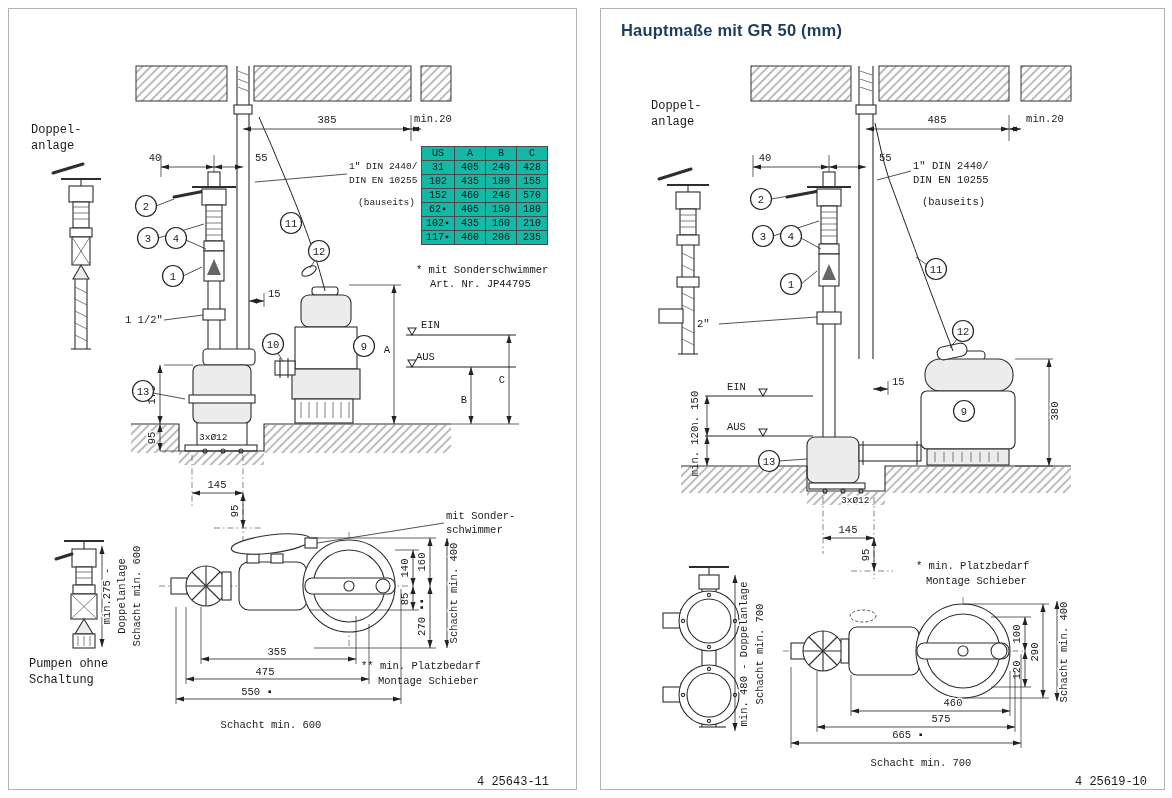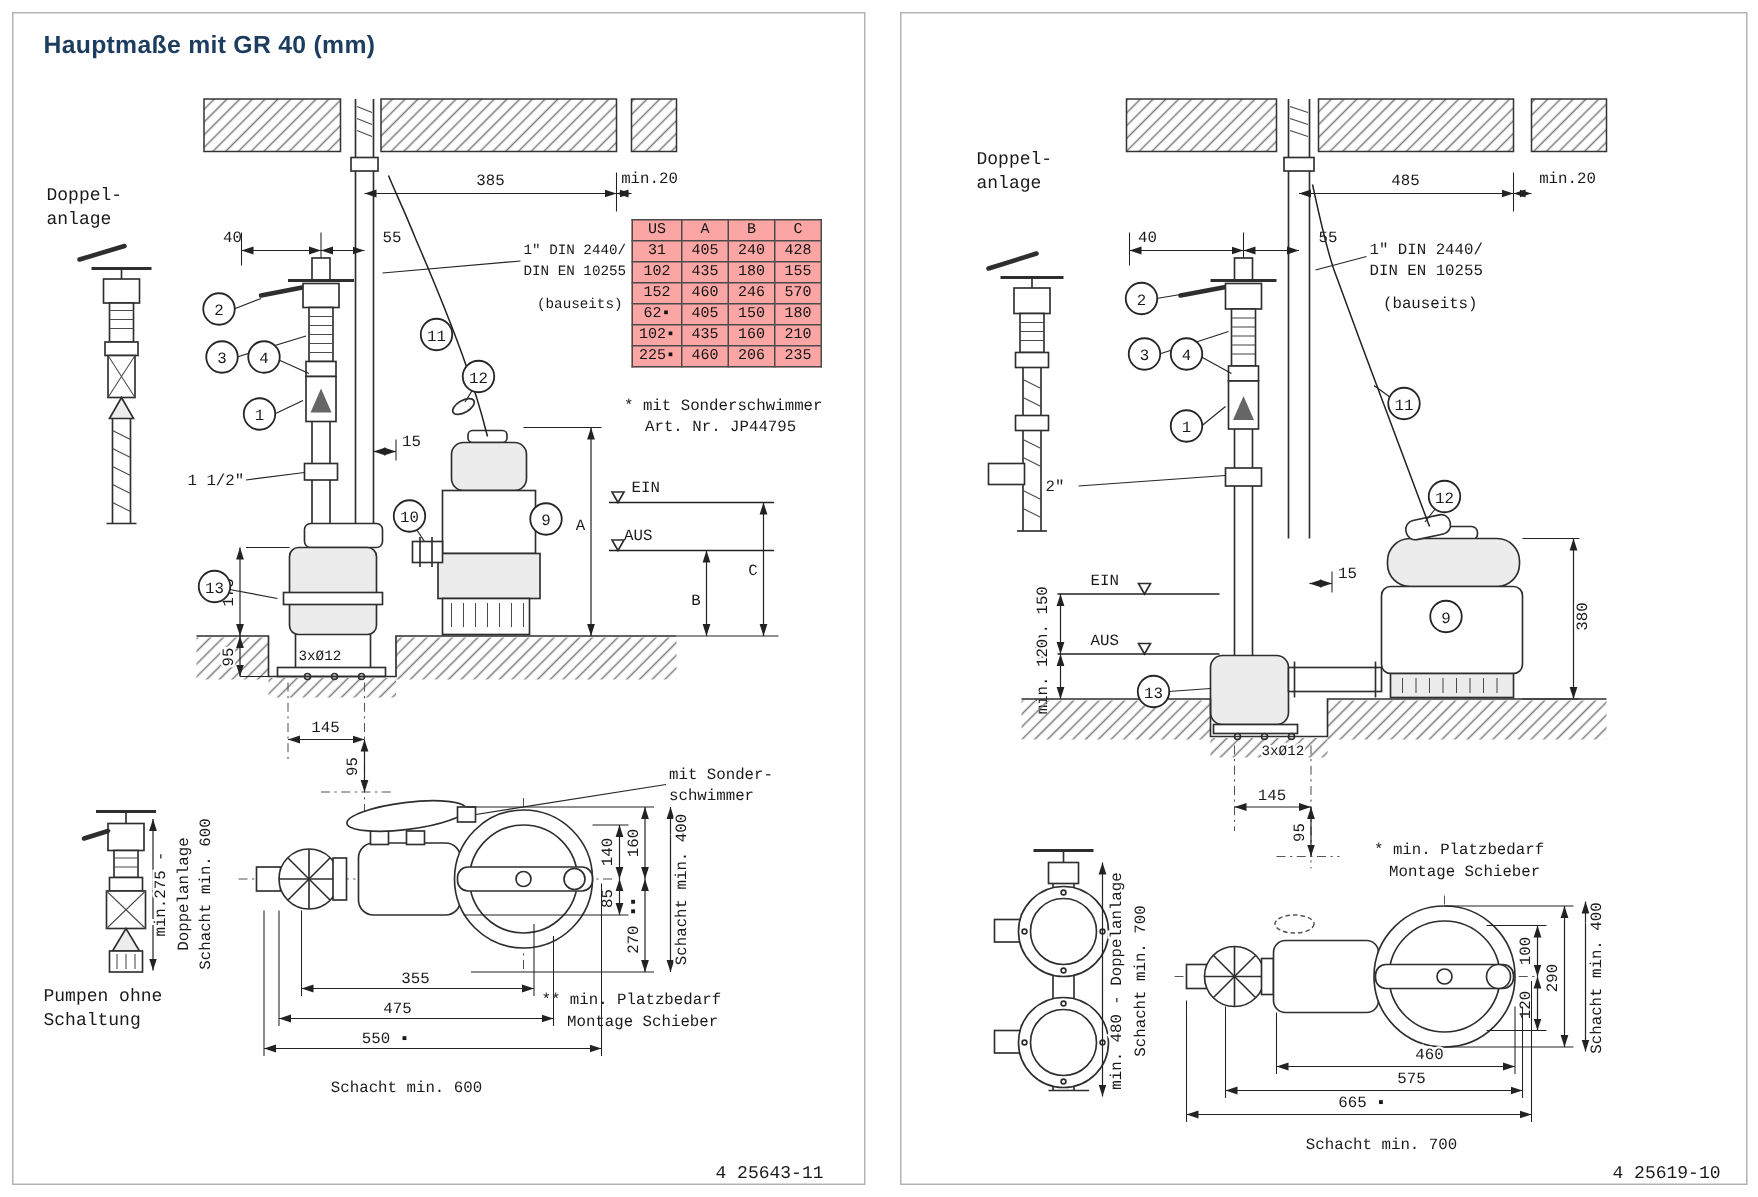--- a/index.html
+++ b/index.html
@@ -25,21 +25,21 @@
   .ext{stroke:#222;stroke-width:.7;fill:none;}
   .lead{stroke:#262626;stroke-width:.8;fill:none;}
   .lvl{stroke:#222;stroke-width:1;fill:none;}
   #panelL .dl{marker-start:url(#asL);marker-end:url(#aeL);}
   #panelR .dl{marker-start:url(#asR);marker-end:url(#aeR);}
   .hzl{fill:url(#hzL);stroke:#333;stroke-width:1;}
   .hzr{fill:url(#hzR);stroke:#333;stroke-width:1;}
   .hzn{stroke:none;}
   .callout circle{fill:#fff;stroke:#262626;stroke-width:1.2;}
   .callout text{text-anchor:middle;font-size:10.5px;}
-  .dimtable{position:absolute;left:412px;top:137px;border-collapse:collapse;font:10px "Liberation Mono",monospace;color:#141414;background:#fca5a5;padding-left:48px;}
+  .dimtable{position:absolute;left:412px;top:137px;border-collapse:collapse;font:10px "Liberation Mono",monospace;color:#141414;background:#14b8a6;padding-left:48px;}
   .dimtable th,.dimtable td{border:1px solid #4a4a4a;padding:1px 4px;text-align:center;font-weight:normal;min-width:22px;}
 </style>
 </head>
 <body>
 
 <div class="page">
 
   <section class="panel" id="panelL">
     <svg width="567" height="780" viewBox="0 0 567 780">
       <defs>
@@ -361,21 +361,20 @@
       </g>
       <g class="callout">
         <line class="lead" x1="144" y1="384" x2="176" y2="390"></line>
         <circle cx="134" cy="382" r="10.5"></circle>
           <text x="134" y="386">13</text>
       </g>
 
       <text x="468" y="776" class="lg">4 25643-11</text>
     </svg>
 
-    <div class="panel-title">Hauptmaße mit GR 40 (mm)</div>
 
     <table class="dimtable">
       <tbody>
           <tr>
         <th>US</th>
         <th>A</th>
         <th>B</th>
         <th>C</th>
       </tr>
       <tr>
@@ -402,21 +401,21 @@
             <td>150</td>
             <td>180</td>
       </tr>
       <tr>
         <td>102▪</td>
             <td>435</td>
             <td>160</td>
             <td>210</td>
       </tr>
       <tr>
-        <td>225▪</td>
+        <td>117▪</td>
             <td>460</td>
             <td>206</td>
             <td>235</td>
       </tr>
     </tbody>
       </table>
   </section>
 
   <section class="panel" id="panelR">
     <svg width="563" height="780" viewBox="0 0 563 780">
@@ -711,15 +710,16 @@
       </g>
       <g class="callout">
         <line class="lead" x1="178" y1="452" x2="206" y2="450"></line>
         <circle cx="168" cy="452" r="10.5"></circle>
           <text x="168" y="456">13</text>
       </g>
 
       <text x="474" y="776" class="lg">4 25619-10</text>
     </svg>
 
+    <div class="panel-title">Hauptmaße mit GR 50 (mm)</div>
   </section>
 
 </div>
 
 </body></html>

